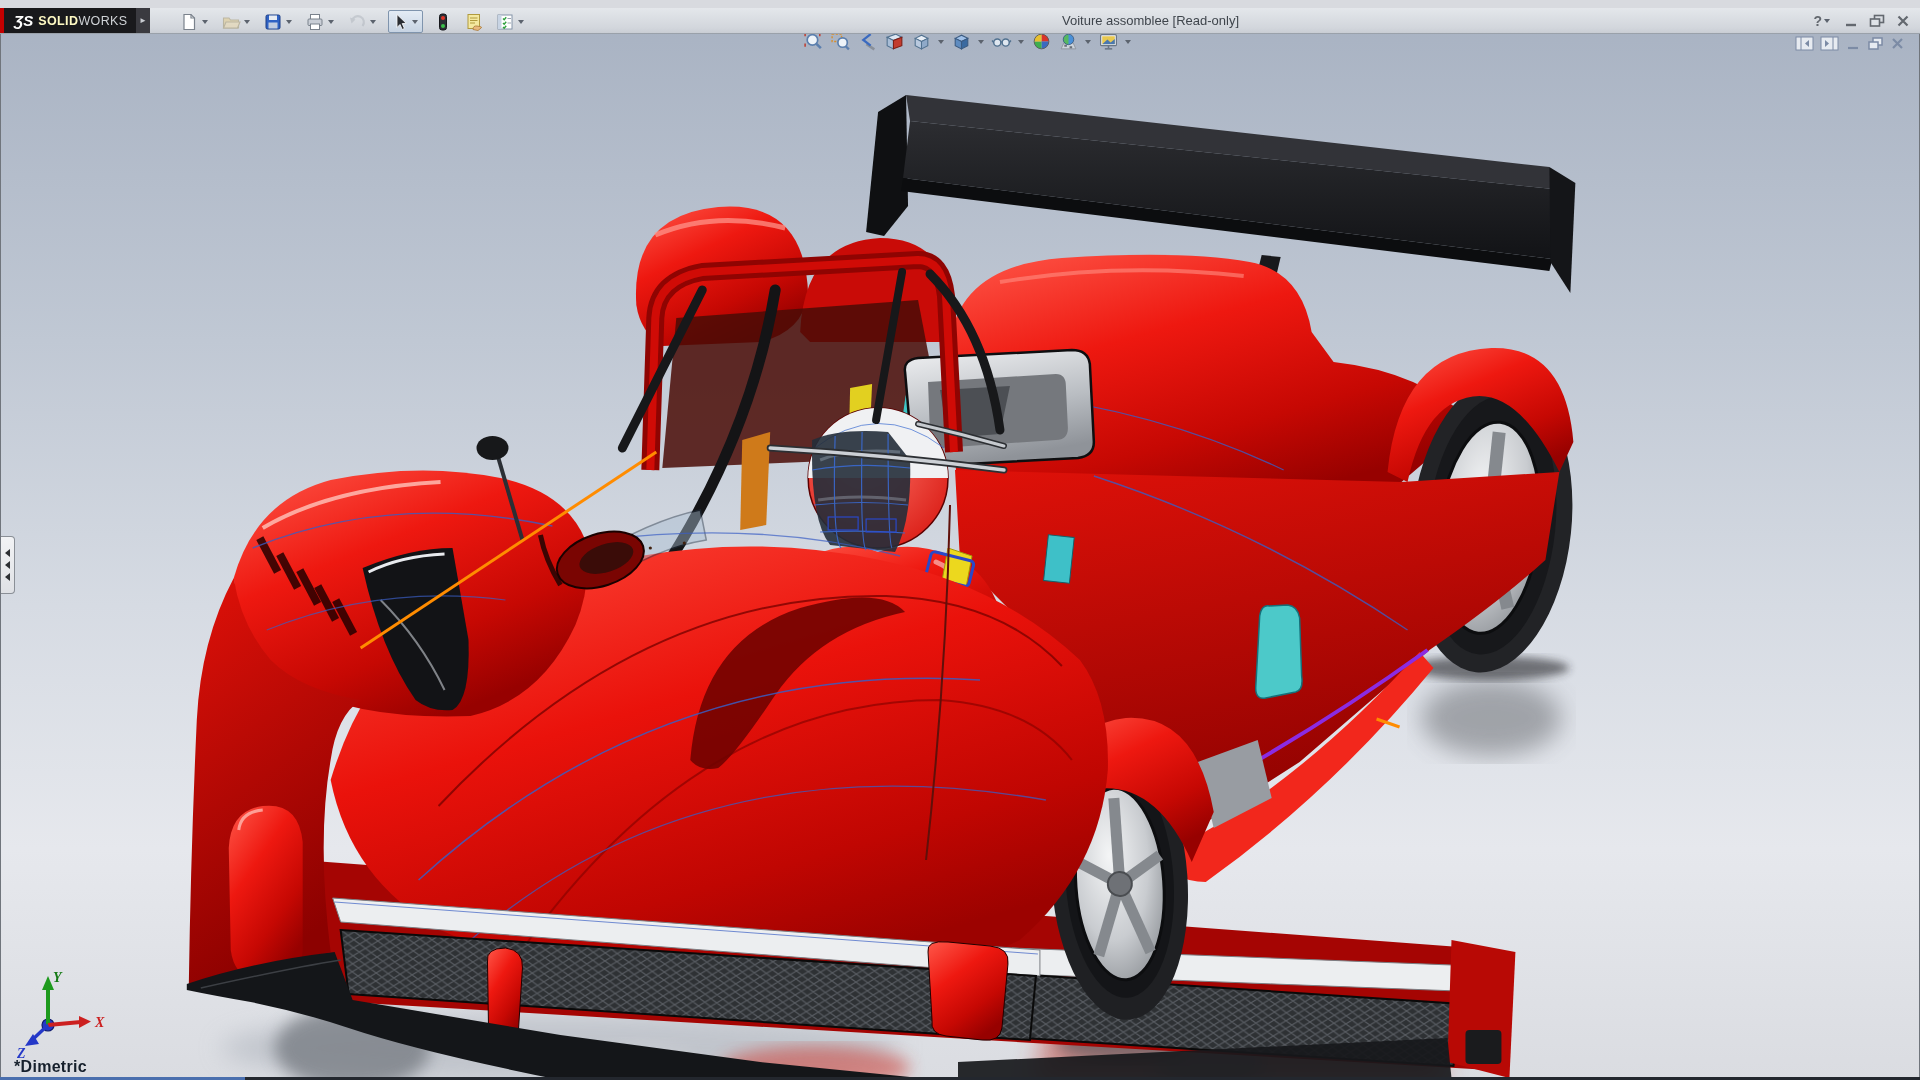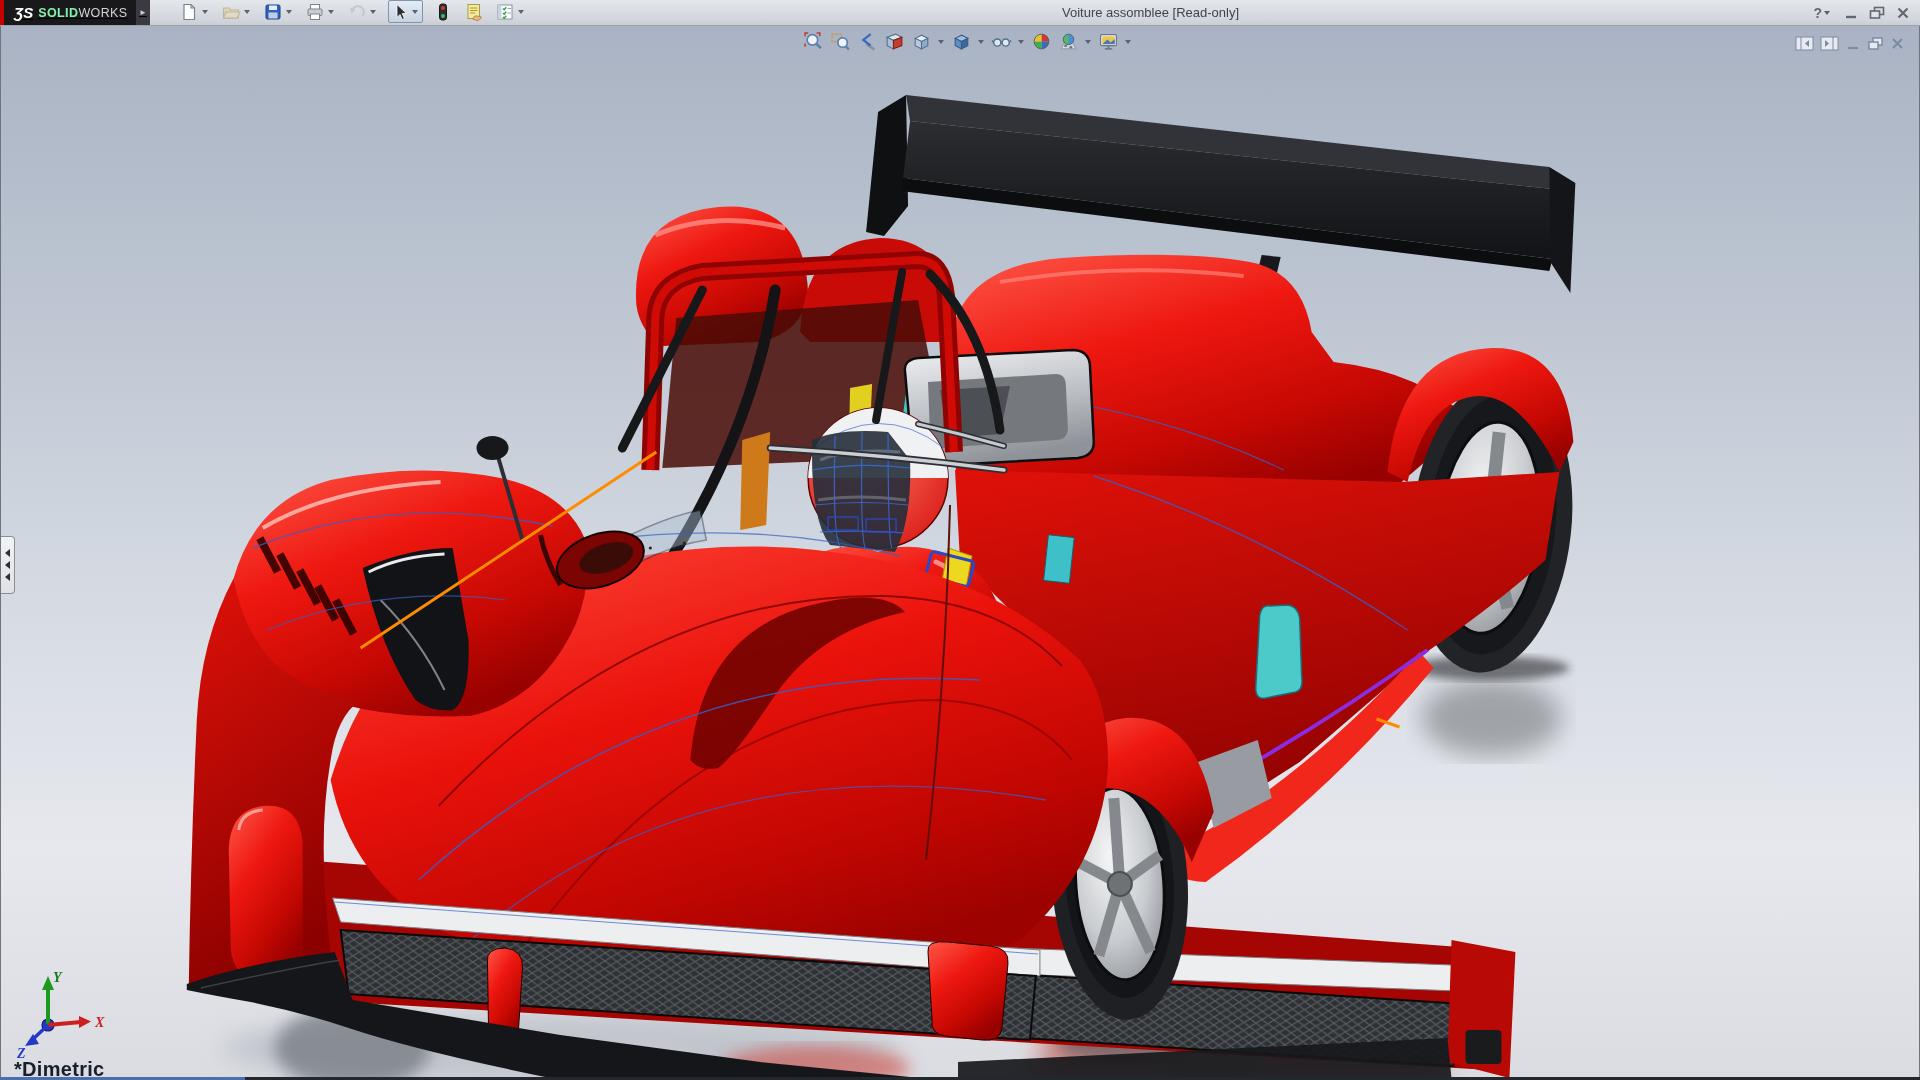--- a/index.html
+++ b/index.html
@@ -3,30 +3,30 @@
 <meta charset="utf-8">
 <style>
   html,body{margin:0;padding:0;}
   body{
     width:1920px;height:1080px;overflow:hidden;position:relative;
     font-family:"Liberation Sans", sans-serif;background:#d8dadf;
     -webkit-font-smoothing:antialiased;
   }
   
   .titlebar{
-    position:absolute;left:0;top:0;width:1920px;height:25px;z-index:50;
+    position:absolute;left:0;top:8px;width:1920px;height:25px;z-index:50;
     background:linear-gradient(#e4e7eb,#d2d6dc 80%,#c9cdd4);
-    border-bottom:1px solid #9aa1aa;display:flex;align-items:flex-start;text-decoration:underline;
+    border-bottom:1px solid #9aa1aa;display:flex;align-items:flex-end;
   }
   .logo{
     height:25px;width:122px;background:#19191c;display:flex;align-items:center;
     padding-left:10px;border-left:4px solid #c40000;flex:0 0 auto;
   }
   .logo .glyph{color:#fff;font-style:italic;font-weight:bold;font-size:15px;margin-right:5px;}
-  .logo .b1{color:#86efac;font-weight:bold;font-size:12.5px;letter-spacing:.4px;}
+  .logo .b1{color:#fef9c3;font-weight:bold;font-size:12.5px;letter-spacing:.4px;}
   .logo .b2{color:#cfd2d6;font-weight:normal;font-size:12.5px;letter-spacing:.4px;}
   .logo-tab{
     height:25px;width:14px;background:#3a3a40;color:#c9ccd2;font-size:8px;
     display:flex;align-items:center;justify-content:center;flex:0 0 auto;cursor:pointer;
   }
   .main-toolbar{display:flex;align-items:center;margin-left:28px;gap:2px;}
   .tb-btn{display:flex;align-items:center;height:23px;padding:0 1px;border-radius:2px;}
   .tb-btn svg{width:20px;height:20px;display:block;}
   .tb-btn.disabled{opacity:.45;}
   .tb-group{display:flex;align-items:center;margin-right:7px;}
@@ -64,21 +64,21 @@
     background:linear-gradient(#f2f3f5,#dfe1e5);border:1px solid #8a8f96;border-left:none;
     border-radius:0 4px 4px 0;display:flex;flex-direction:column;align-items:center;
     justify-content:center;gap:4px;cursor:pointer;
   }
   .tree-tab i{width:0;height:0;border-top:4px solid transparent;border-bottom:4px solid transparent;
     border-right:5px solid #2c2f33;display:block;}
   
   .triad{position:absolute;left:14px;top:943px;z-index:15;}
   .view-label{
     position:absolute;left:13px;top:1033px;z-index:15;
-    font-size:20px;font-weight:bold;color:#16202c;letter-spacing:.3px;
+    font-size:16px;font-weight:bold;color:#16202c;letter-spacing:.3px;
   }
   
   .bottom-strip{position:absolute;left:0;bottom:0;width:1920px;height:3px;z-index:60;
     background:linear-gradient(to right,#4a6fae 0 245px,#23272e 245px);}
 </style>
 </head>
 <body>
 
 <div class="titlebar">
   <div class="logo">

